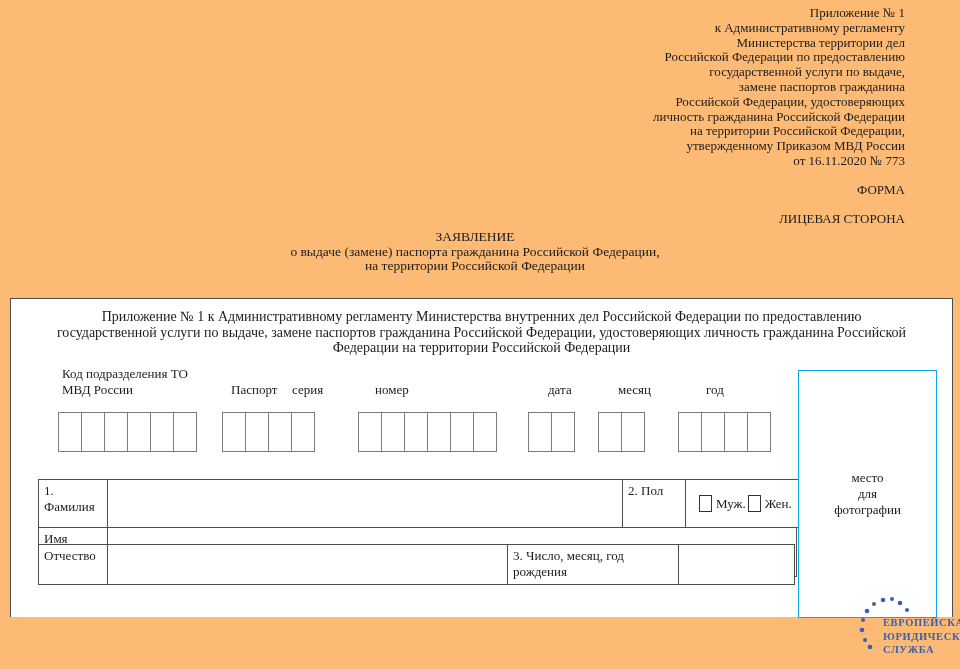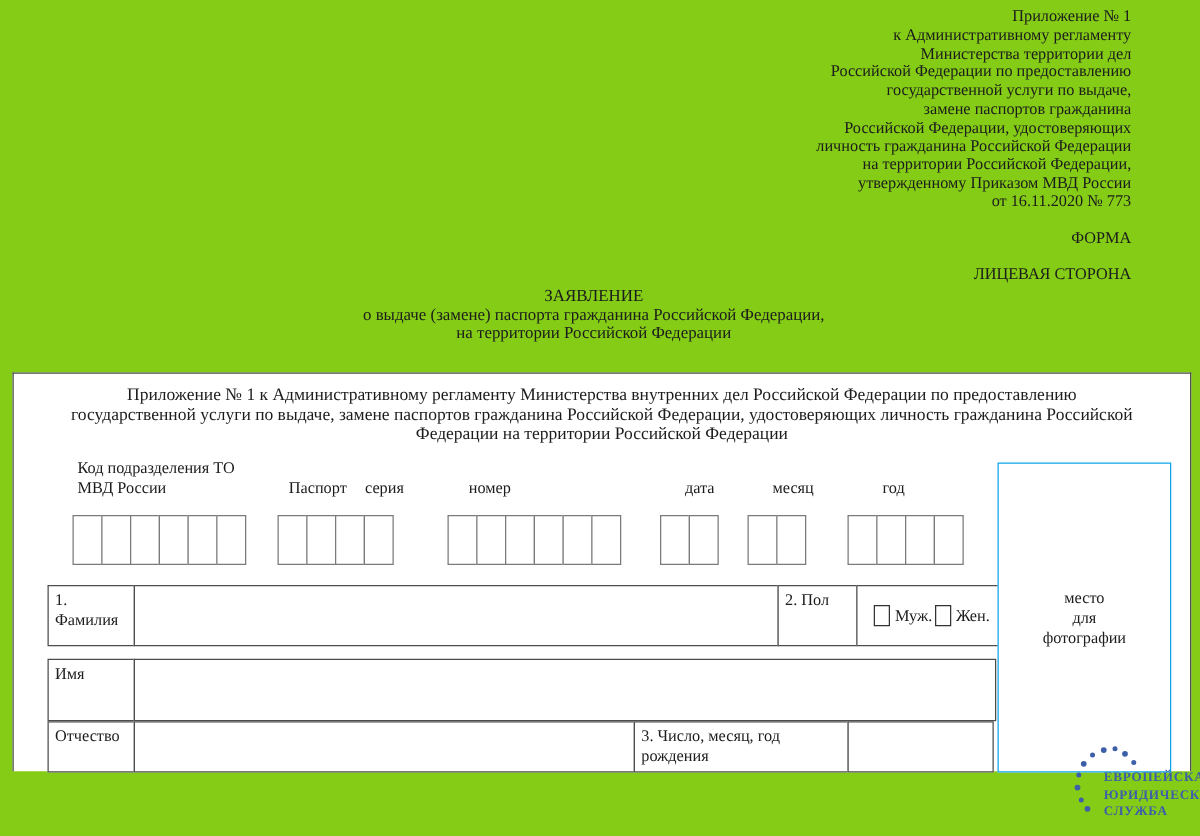--- a/index.html
+++ b/index.html
@@ -1,18 +1,18 @@
 <!DOCTYPE html>
 <html><head>
 <meta charset="utf-8">
 <style>
   * { margin:0; padding:0; box-sizing:border-box; }
   html,body { background:#ffffff; }
   .page {
-    position:relative; width:960px; height:669px; background:#84cc16;
+    position:relative; width:960px; height:669px; background:#fdba74;
     font-family:"Liberation Serif","DejaVu Serif",serif; color:#1c1c1c;
     overflow:hidden;
   }
   
   .hdr {
     position:absolute; top:6px; right:55px; width:430px;
     text-align:right; font-size:13px; line-height:14.8px;
   }
   .hdr-caps { margin-top:14px; }
   
@@ -145,42 +145,42 @@
       <div class="cell"></div>
       <div class="cell"></div>
     </div>
   <div class="cells" style="left:678px;">
       <div class="cell"></div>
       <div class="cell"></div>
       <div class="cell"></div>
       <div class="cell"></div>
     </div>
 
-  <div class="trow" style="top:468px;">
+  <div class="trow" style="top:479px;">
     <div class="tcell" style="width:70px; height:49px;">1. Фамилия</div>
     <div class="tcell" style="width:516px; height:49px;"></div>
     <div class="tcell" style="width:64px; height:49px;">2. Пол</div>
     <div class="tcell no-pad sex-opts" style="width:116px; height:49px;">
       <span class="sex-opt">
         <span class="chk"></span>
         <span>Муж.</span>
       </span>
       <span class="sex-opt">
         <span class="chk"></span>
         <span>Жен.</span>
       </span>
     </div>
   </div>
 
   <div class="trow" style="top:527px;">
     <div class="tcell" style="width:70px; height:50px;">Имя</div>
     <div class="tcell" style="width:690px; height:50px;"></div>
   </div>
 
-  <div class="trow" style="top:577px;">
+  <div class="trow" style="top:544px;">
     <div class="tcell wrap" style="width:70px; height:41px;">Отчество</div>
     <div class="tcell" style="width:401px; height:41px;"></div>
     <div class="tcell" style="width:172px; height:41px;font-family:Liberation Serif, serif;">3. Число, месяц, год рождения</div>
     <div class="tcell" style="width:117px; height:41px;"></div>
   </div>
 
   <div class="photo-box">
     <div>место</div>
     <div>для</div>
     <div>фотографии</div>

